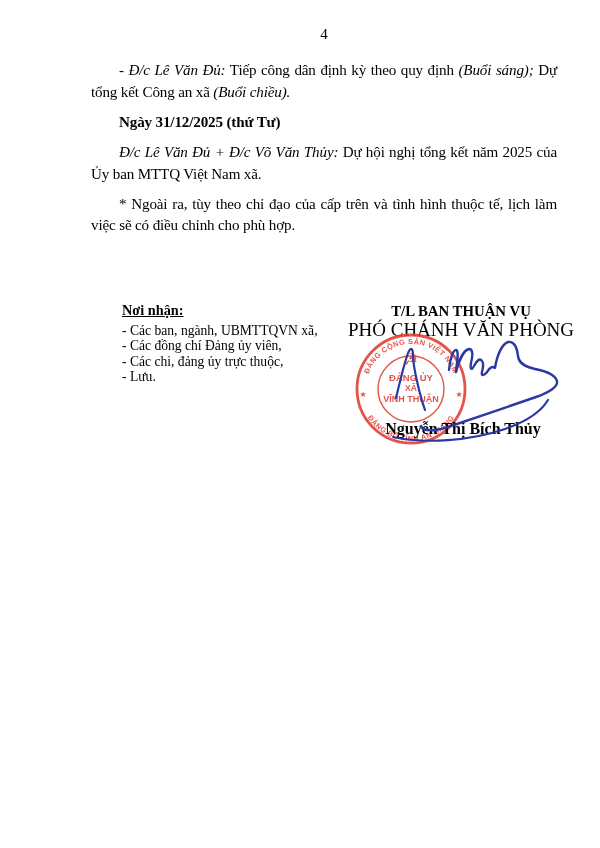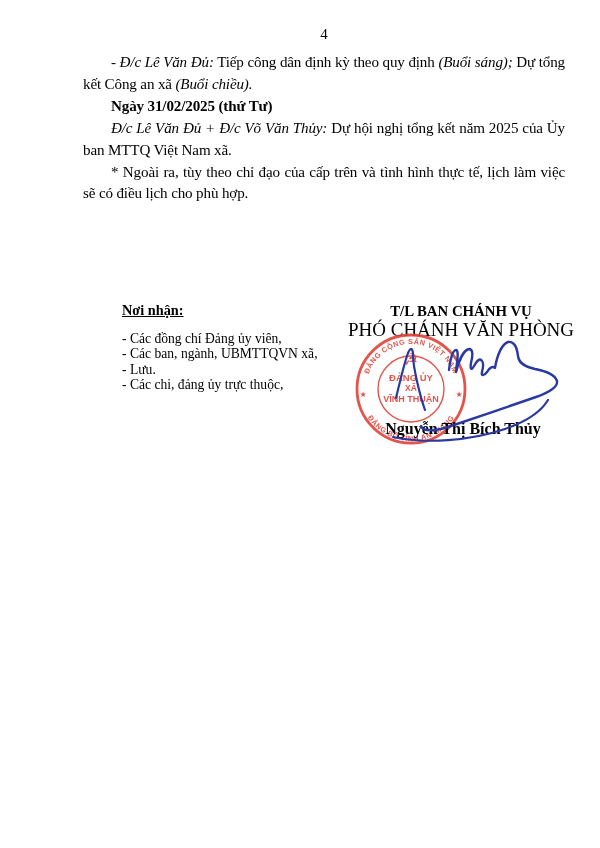--- a/index.html
+++ b/index.html
@@ -9,30 +9,30 @@
   }
   .pageno {
     position:absolute; top:26px; left:83px; width:482px;
     text-align:center; font-size:15px;
   }
   .doc-body {
     position:absolute; top:52px; left:83px; width:482px;
     font-size:15.1px; line-height:21.9px; text-align:justify;
     letter-spacing:-0.15px;
   }
-  .doc-body p { margin:0; text-indent:28px; }
+  .doc-body p { margin:8px; text-indent:28px; }
   .it { font-style:italic; }
   .bold { font-weight:bold; }
   .recipients {
     position:absolute; left:122px; top:303px;
     font-size:13.6px; line-height:15.6px;
   }
   .recipients .label {
     display:inline-block; font-size:14.3px; font-weight:bold;
-    text-decoration:underline; margin-bottom:12px;
+    text-decoration:underline; margin-bottom:4px;
   }
   .recipients .item { white-space:nowrap; }
   .sign-head {
     position:absolute; left:330px; top:303px; width:262px;
     text-align:center; line-height:17.5px;
   }
   .sign-head .authority { font-weight:bold; font-size:14.8px; }
   .sign-head .title { font-size:19px; }
   .signer {
     position:absolute; left:352px; top:420px; width:222px;
@@ -50,35 +50,35 @@
 </style>
 </head>
 <body>
 
 <div class="page">
 
   <div class="pageno">4</div>
 
   <div class="doc-body">
     <p><span class="it">- Đ/c Lê Văn Đủ:</span><span> Tiếp công dân định kỳ theo quy định </span><span class="it">(Buổi sáng);</span><span> Dự tổng kết Công an xã </span><span class="it">(Buổi chiều).</span></p>
-    <p class="bold">Ngày 31/02/2025 (thứ Tư)</p>
+    <p class="bold">Ngày 31/12/2025 (thứ Tư)</p>
     <p><span class="it">Đ/c Lê Văn Đủ + Đ/c Võ Văn Thủy:</span><span> Dự hội nghị tổng kết năm 2025 của Ủy ban MTTQ Việt Nam xã.</span></p>
-    <p>* Ngoài ra, tùy theo chỉ đạo của cấp trên và tình hình thực tế, lịch làm việc sẽ có điều lịch cho phù hợp.</p>
+    <p>* Ngoài ra, tùy theo chỉ đạo của cấp trên và tình hình thuộc tế, lịch làm việc sẽ có điều chỉnh cho phù hợp.</p>
   </div>
 
   <div class="recipients">
     <span class="label">Nơi nhận:</span>
+    <div class="item">- Các ban, ngành, UBMTTQVN xã,</div>
     <div class="item">- Các đồng chí Đảng ủy viên,</div>
-    <div class="item">- Các ban, ngành, UBMTTQVN xã,</div>
+    <div class="item">- Các chi, đảng ủy trực thuộc,</div>
     <div class="item">- Lưu.</div>
-    <div class="item">- Các chi, đảng ủy trực thuộc,</div>
   </div>
 
   <div class="sign-head">
-    <div class="authority">T/L BAN CHÁNH VỤ</div>
+    <div class="authority">T/L BAN THUẬN VỤ</div>
     <div class="title">PHÓ CHÁNH VĂN PHÒNG</div>
   </div>
 
   <svg class="stamp-svg" width="130" height="130" viewBox="0 0 130 130">
     <circle cx="65" cy="65" r="54" fill="none" stroke="#e04338" stroke-width="2.8"></circle>
     <circle cx="65" cy="65" r="33" fill="none" stroke="#e04338" stroke-width="1.4"></circle>
     <defs>
       <path id="arcTop" d="M 22.7,49.6 A 45,45 0 0 1 107.3,49.6"></path>
       <path id="arcBottom" d="M 17.9,87 A 52,52 0 0 0 112.1,87"></path>
     </defs>

